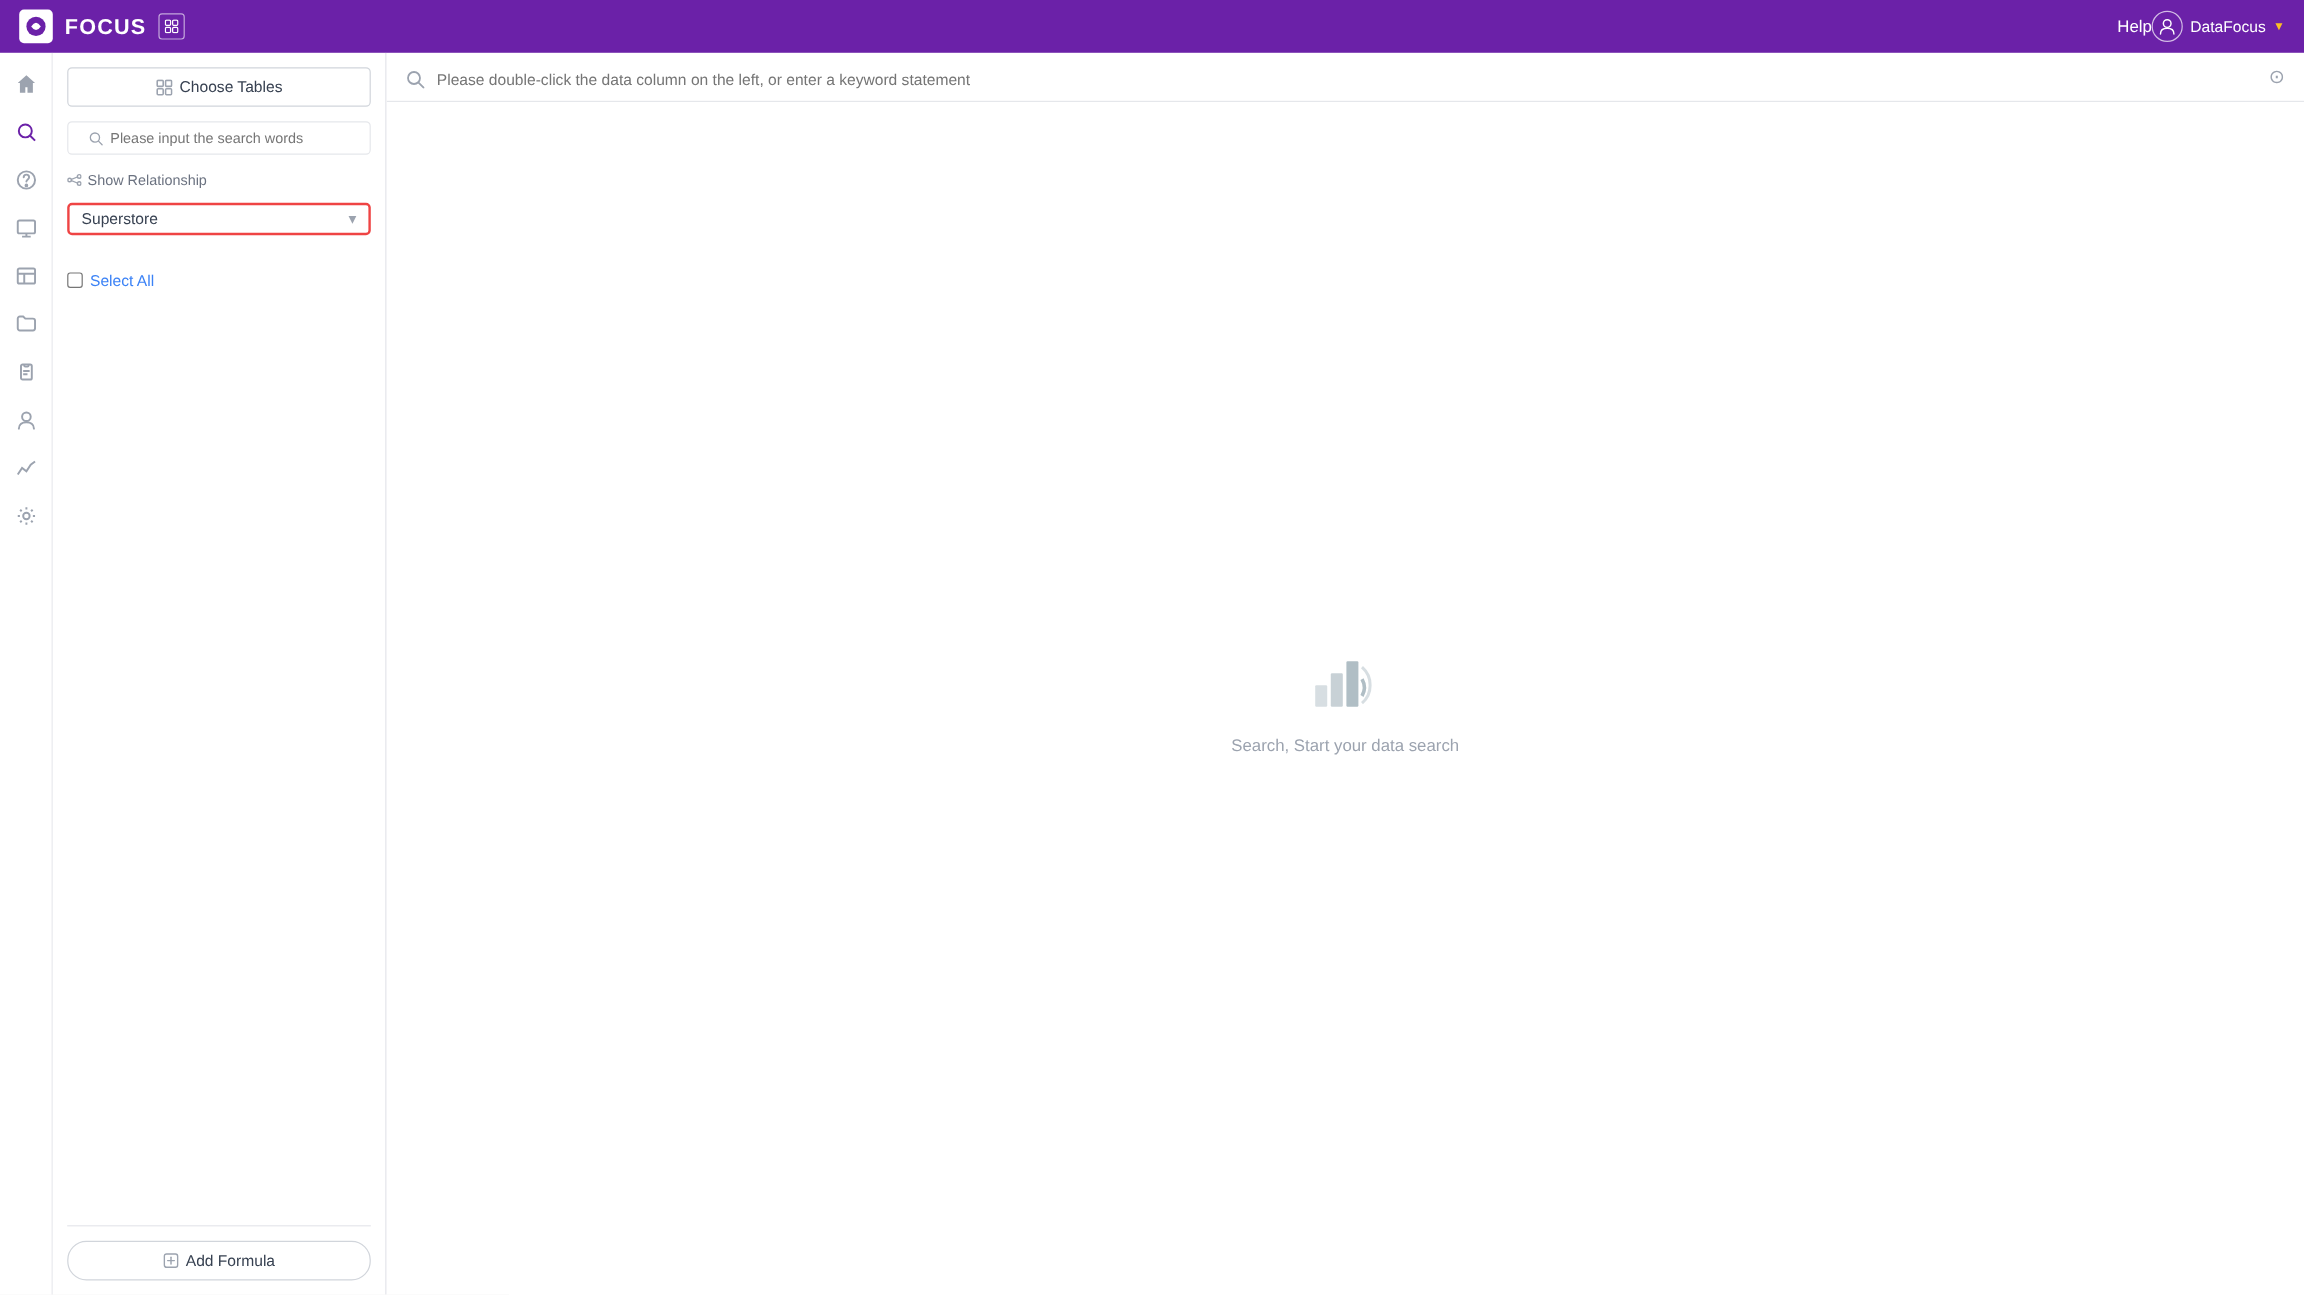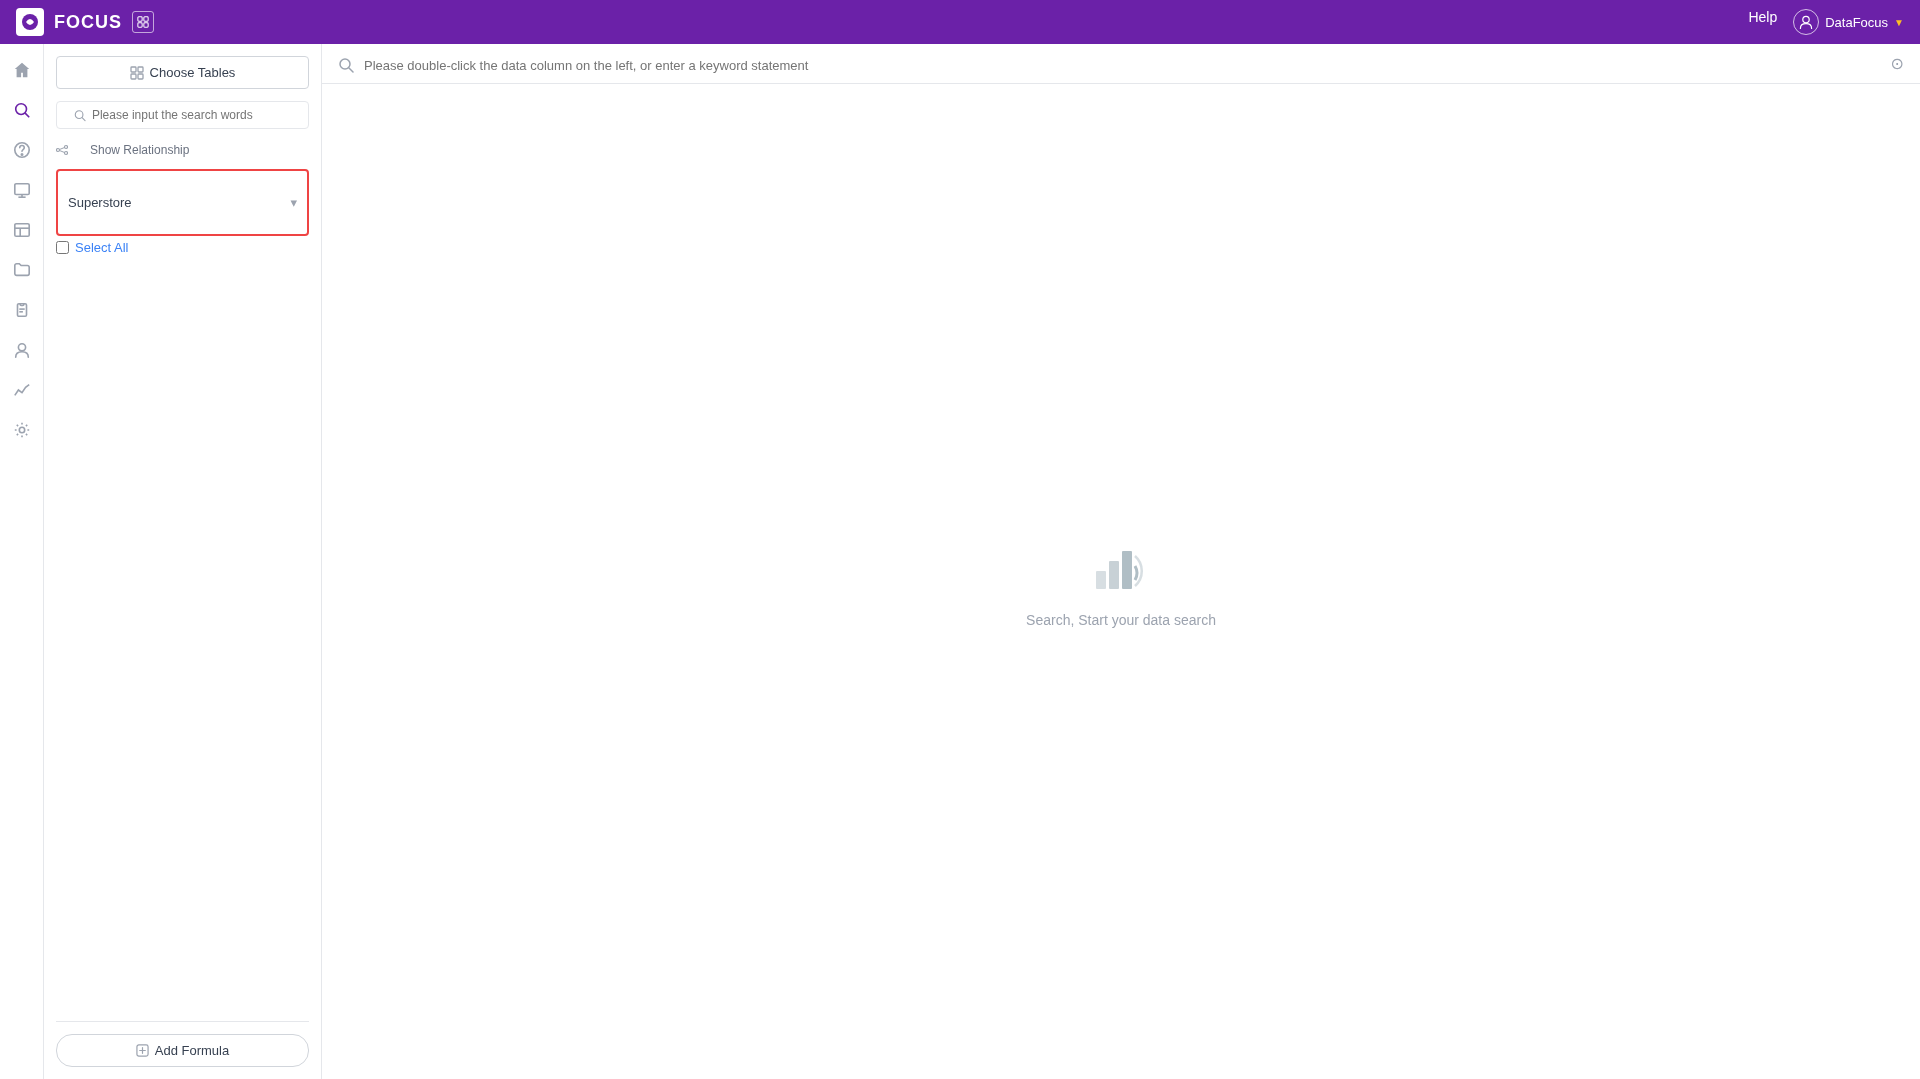--- a/index.html
+++ b/index.html
@@ -24,21 +24,21 @@
     }
     .logo-icon svg { width: 20px; height: 20px; }
     .logo-text { color: white; font-size: 18px; font-weight: 700; letter-spacing: 1px; }
     .topbar-expand {
       width: 22px; height: 22px;
       border: 1.5px solid rgba(255,255,255,0.6);
       border-radius: 3px;
       display: flex; align-items: center; justify-content: center;
       cursor: pointer;
     }
-    .topbar-right { display: flex; gap: 16px; }
+    .topbar-right { display: flex; align-items: center; gap: 0; }
     .help-btn { color: white; font-size: 14px; cursor: pointer; }
     .user-btn { display: flex; align-items: center; gap: 6px; color: white; font-size: 13px; cursor: pointer; }
     .user-avatar {
       width: 26px; height: 26px; border-radius: 50%;
       border: 1.5px solid rgba(255,255,255,0.7);
       display: flex; align-items: center; justify-content: center;
       background: transparent;
     }
     .chevron-down { font-size: 10px; color: #fbbf24; }
 
@@ -102,33 +102,33 @@
       display: flex; align-items: center; gap: 6px;
       border: 1px solid #e5e7eb;
       border-radius: 4px;
       padding: 6px 17px;
       margin-bottom: 14px;
     }
     .search-box input {
       border: none; outline: none; font-size: 12px; color: #6b7280; width: 100%; background: transparent;
     }
     .show-relationship {
-      display: flex; align-items: center; gap: 22px;
+      display: flex; align-items: center; gap: 5px;
       font-size: 12px; color: #6b7280; cursor: pointer;
       margin-bottom: 12px;
     }
     .show-relationship svg { width: 12px; height: 12px; }
 
     
     .table-item {
       display: flex; align-items: center; justify-content: space-between;
       border: 2px solid #ef4444;
       border-radius: 4px;
-      padding: 24px 10px;
-      margin-bottom: 0;
+      padding: 4px 10px;
+      margin-bottom: 26px;
       cursor: pointer;
     }
     .table-item-name { font-size: 13px; color: #374151; }
     .table-item-chevron { color: #9ca3af; font-size: 13px; }
 
     .select-all-row {
       display: flex; align-items: center; gap: 6px;
       padding: 4px 0;
     }
     .select-all-row input[type=checkbox] { width: 13px; height: 13px; }

